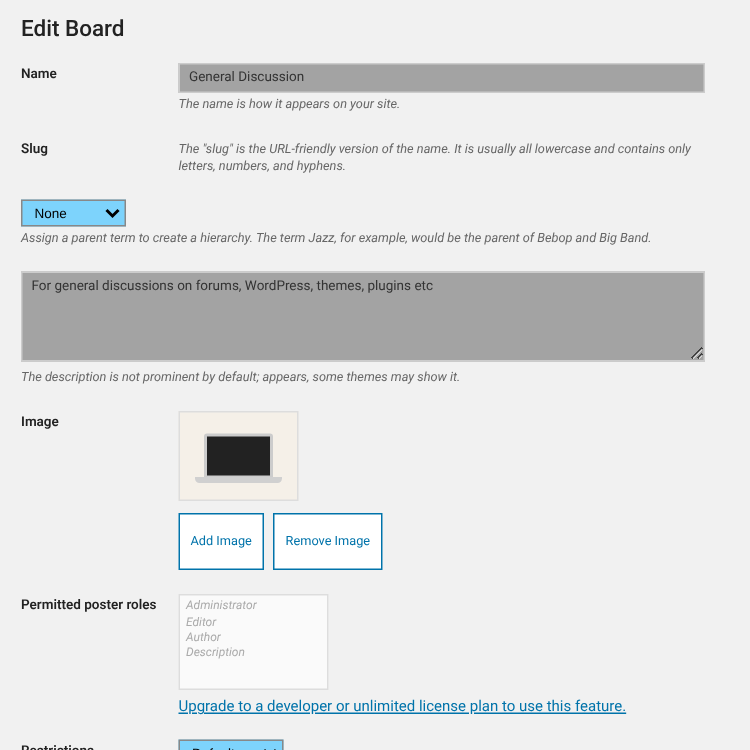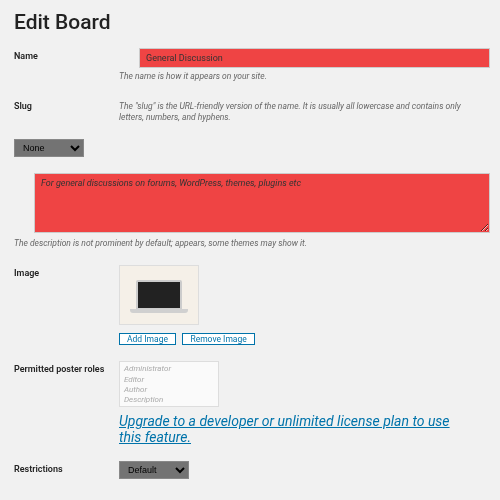--- a/index.html
+++ b/index.html
@@ -3,38 +3,37 @@
 <meta charset="utf-8">
 <style>
   * { box-sizing: border-box; margin: 0; padding: 0; }
   body {
     background: #f1f1f1;
     font-family: -apple-system, BlinkMacSystemFont, "Segoe UI", Roboto, Arial, sans-serif;
     font-size: 10px;
     color: #222;
     padding: 10px 14px;
   }
-  h1 { font-size: 21px; font-weight: 500; margin-bottom: 14px; color: #222; }
+  h1 { font-size: 15px; font-weight: 500; margin-bottom: 14px; color: #222; }
   .form-row { display: flex; margin-bottom: 16px; justify-content: space-between; }
   .form-label { width: 105px; flex-shrink: 0; font-size: 9px; font-weight: 600; color: #222; padding-top: 3px; }
   .form-field { flex: 1; padding-right: 16px; }
   .hint { font-size: 8.5px; font-style: italic; color: #666; margin-top: 3px; line-height: 1.3; }
   input[type=text], textarea {
     width: 100%;
-    background: #ef4444;
+    background: #a3a3a3;
     border: 1px solid #ccc;
     padding: 4px 6px;
     font-size: 9px;
     font-family: inherit;
     color: #333;
-    margin-left: 20px;
   }
-  textarea { height: 60px; resize: both; font-style: italic; }
+  textarea { height: 60px; resize: both; }
   select {
-    background: #737373;
+    background: #7dd3fc;
     border: 1px solid #888;
     padding: 2px 4px;
     font-size: 9px;
     min-width: 70px;
   }
   .image-thumb {
     width: 80px; height: 60px;
     background: #f5f0e8;
     border: 1px solid #ddd;
     margin-bottom: 8px;
@@ -48,40 +47,39 @@
   .laptop-body::after {
     content: ""; position: absolute; bottom: -5px; left: -8px; right: -8px;
     height: 4px; background: #d0d0d0; border-radius: 0 0 3px 3px;
   }
   .small-btn {
     display: inline-block;
     border: 1px solid #0073aa;
     color: #0073aa;
     background: #fff;
     font-size: 8.5px;
-    padding: 0 7px;
+    padding: 13px 7px;
     margin-right: 4px;
     cursor: pointer;
   }
   .roles-box {
-    width: 100px; height: 46px;
+    width: 100px; height: 64px;
     background: #fafafa;
     border: 1px solid #ddd;
     overflow-y: scroll;
     font-size: 8px;
     color: #aaa;
     padding: 2px 4px;
     font-style: italic;
   }
   .roles-box div { line-height: 1.3; }
   .upsell {
-    font-size: 14px;
+    font-size: 10px;
     color: #0073aa;
     text-decoration: underline;
-    font-style: italic;
     display: inline-block;
     margin-top: 6px;
     cursor: pointer;
   }
 </style>
 </head>
 <body>
 
 <h1>Edit Board</h1>
 
@@ -98,20 +96,21 @@
   <div class="form-field">
     <div class="hint">The "slug" is the URL-friendly version of the name. It is usually all lowercase and contains only letters, numbers, and hyphens.</div>
   </div>
 </div>
 
 <div class="form-row">
   <div class="form-field">
     <select>
       <option>None</option>
     </select>
+    <div class="hint">Assign a parent term to create a hierarchy. The term Jazz, for example, would be the parent of Bebop and Big Band.</div>
   </div>
 </div>
 
 <div class="form-row">
   <div class="form-field">
     <textarea style="">For general discussions on forums, WordPress, themes, plugins etc</textarea>
     <div class="hint">The description is not prominent by default; appears, some themes may show it.</div>
   </div>
 </div>
 

